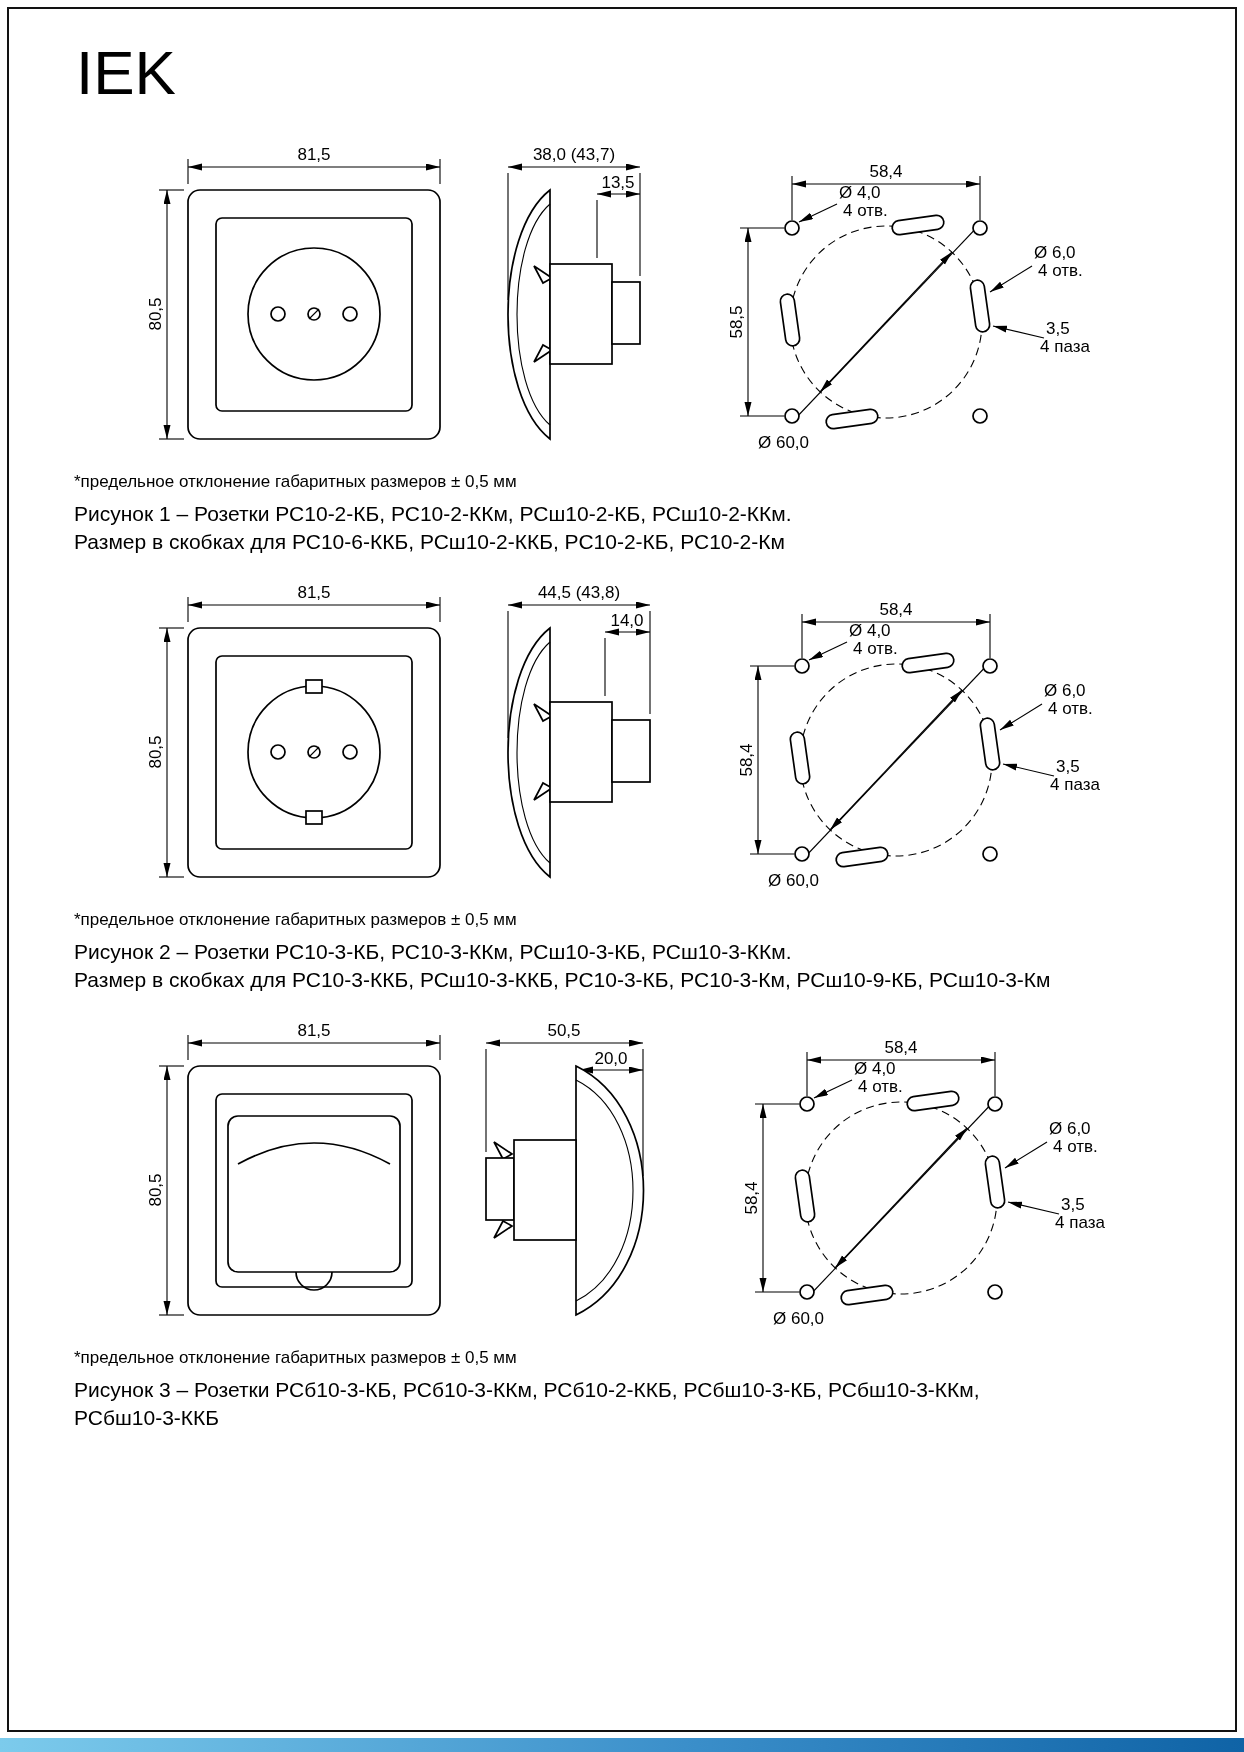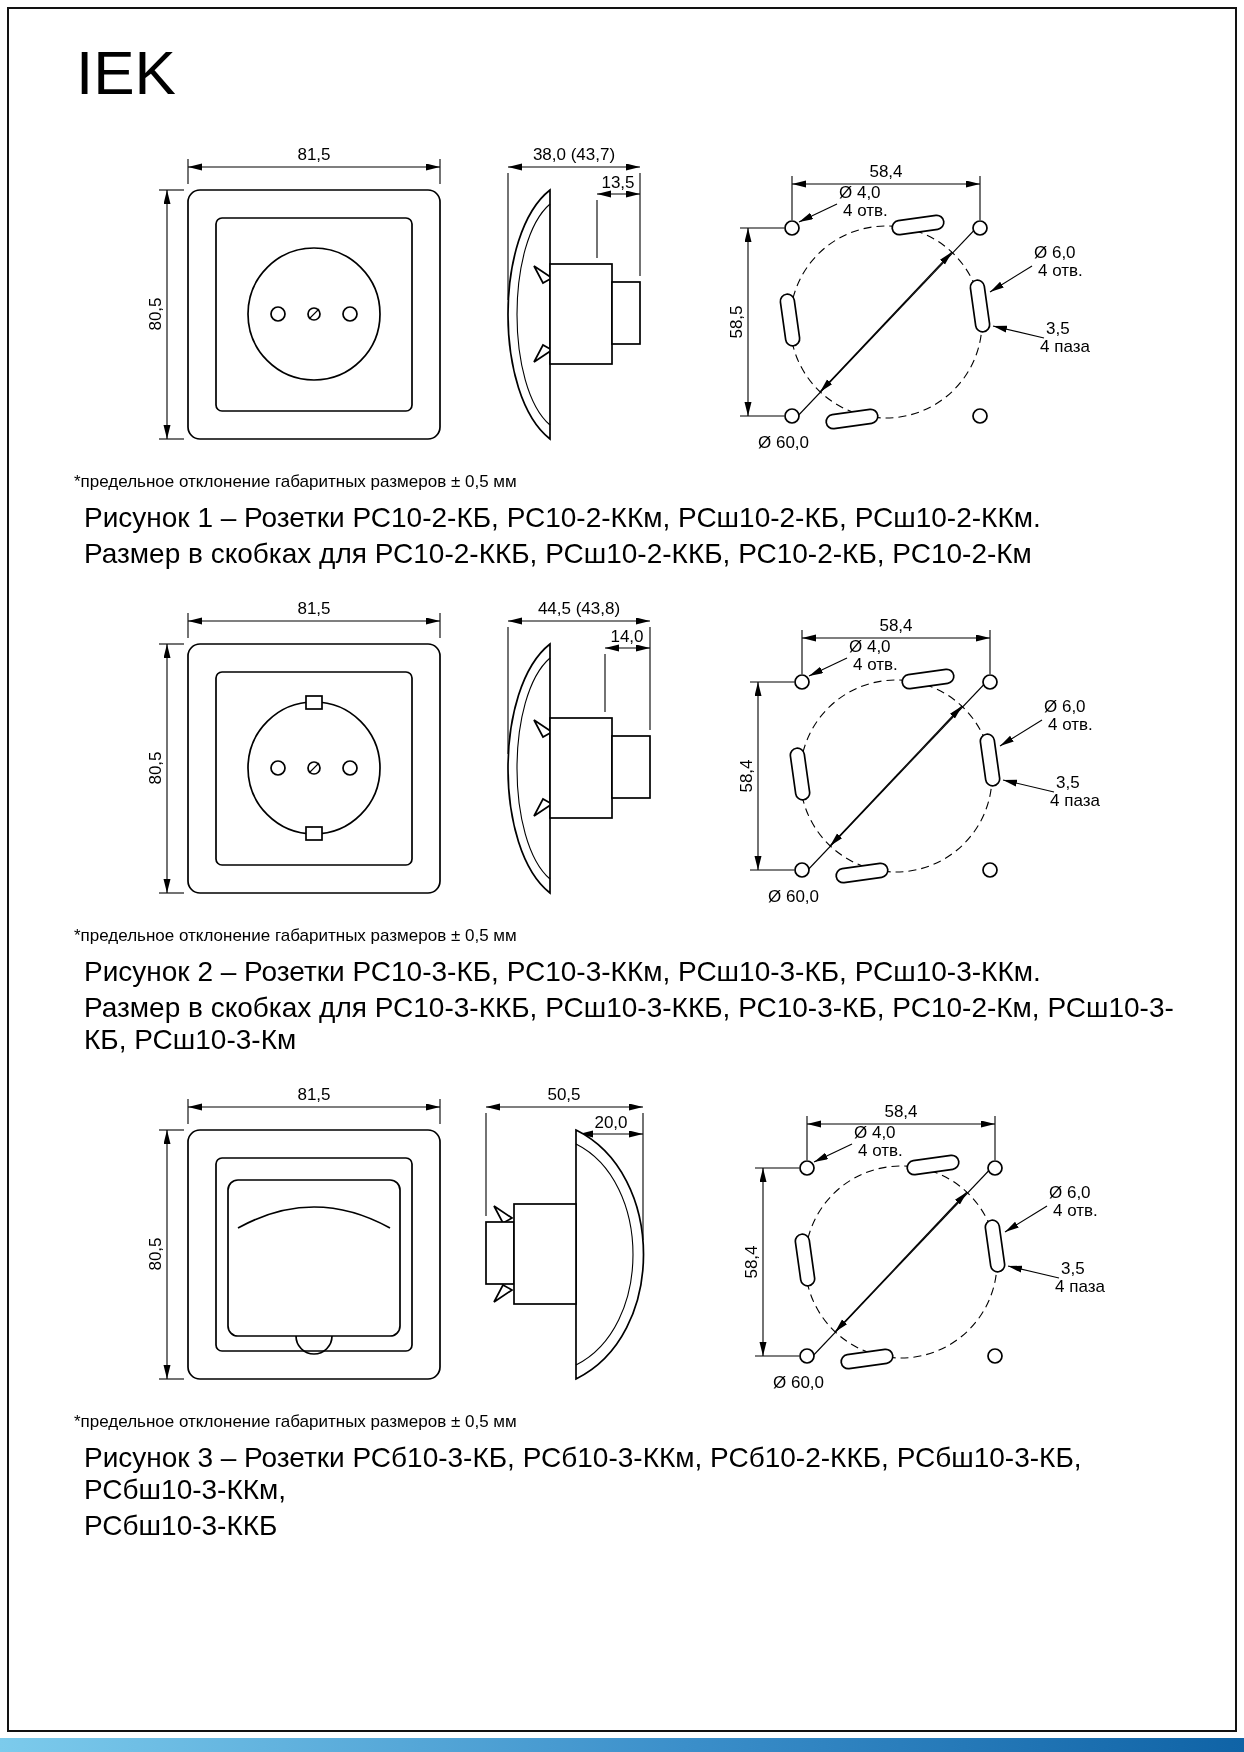--- a/index.html
+++ b/index.html
@@ -25,21 +25,21 @@
   }
   .fig-block { margin-bottom: 14px; }
   .fig-block.first { margin-top: 18px; }
   .drawings { display: flex; align-items: flex-start; gap: 8px; margin-left: 74px; }
   svg text { font-family: "Liberation Sans", sans-serif; font-size: 17px; fill: #000; }
   .s15 { stroke: #000; stroke-width: 1.7; fill: none; }
   .s1  { stroke: #000; stroke-width: 1.1; fill: none; }
   .fw  { fill: #fff; }
   .dash { stroke-dasharray: 8 5; }
   .note { font-size: 17px; margin: 2px 0 10px; }
-  .cap  { font-size: 28px; margin: 4px 10px; }
+  .cap  { font-size: 21px; margin: 4px 0; }
 </style>
 </head>
 <body>
 
 <div class="frame"></div>
 
 <svg width="0" height="0" style="position:absolute" aria-hidden="true">
   <defs>
     <marker id="arw" markerWidth="14" markerHeight="8" refX="14" refY="3.5" orient="auto-start-reverse" markerUnits="userSpaceOnUse">
       <path d="M0,0 L14,3.5 L0,7 z" fill="#000"></path>
@@ -117,21 +117,21 @@
         <text x="374" y="146">4 отв.</text>
         <line class="s1" x1="368" y1="136" x2="326" y2="162" marker-end="url(#arw)"></line>
         <text x="382" y="204">3,5</text>
         <text x="376" y="222">4 паза</text>
         <line class="s1" x1="380" y1="208" x2="329" y2="196" marker-end="url(#arw)"></line>
       </svg>
     </div>
 
     <p class="note">*предельное отклонение габаритных размеров ± 0,5 мм</p>
     <p class="cap">Рисунок 1 – Розетки РС10-2-КБ, РС10-2-ККм, РСш10-2-КБ, РСш10-2-ККм.</p>
-    <p class="cap">Размер в скобках для РС10-2-ККБ, РСш10-2-ККБ, РС10-2-КБ, РС10-2-Км</p>
+    <p class="cap">Размер в скобках для РС10-6-ККБ, РСш10-2-ККБ, РС10-2-КБ, РС10-2-Км</p>
   </section>
 
   <section class="fig-block">
     <div class="drawings">
 
       <svg width="300" height="335" viewBox="0 0 300 335">
         <line class="s1" x1="40" y1="54" x2="40" y2="29"></line>
         <line class="s1" x1="292" y1="54" x2="292" y2="29"></line>
         <line class="s1" x1="40" y1="37" x2="292" y2="37" marker-start="url(#arw)" marker-end="url(#arw)"></line>
         <text x="166" y="30" text-anchor="middle">81,5</text>
@@ -195,21 +195,21 @@
         <text x="374" y="146">4 отв.</text>
         <line class="s1" x1="368" y1="136" x2="326" y2="162" marker-end="url(#arw)"></line>
         <text x="382" y="204">3,5</text>
         <text x="376" y="222">4 паза</text>
         <line class="s1" x1="380" y1="208" x2="329" y2="196" marker-end="url(#arw)"></line>
       </svg>
     </div>
 
     <p class="note">*предельное отклонение габаритных размеров ± 0,5 мм</p>
     <p class="cap">Рисунок 2 – Розетки РС10-3-КБ, РС10-3-ККм, РСш10-3-КБ, РСш10-3-ККм.</p>
-    <p class="cap">Размер в скобках для РС10-3-ККБ, РСш10-3-ККБ, РС10-3-КБ, РС10-2-Км, РСш10-3-КБ, РСш10-3-Км</p>
+    <p class="cap">Размер в скобках для РС10-3-ККБ, РСш10-3-ККБ, РС10-3-КБ, РС10-3-Км, РСш10-9-КБ, РСш10-3-Км</p>
   </section>
 
   <section class="fig-block">
     <div class="drawings">
 
       <svg width="300" height="335" viewBox="0 0 300 335">
         <line class="s1" x1="40" y1="54" x2="40" y2="29"></line>
         <line class="s1" x1="292" y1="54" x2="292" y2="29"></line>
         <line class="s1" x1="40" y1="37" x2="292" y2="37" marker-start="url(#arw)" marker-end="url(#arw)"></line>
         <text x="166" y="30" text-anchor="middle">81,5</text>

